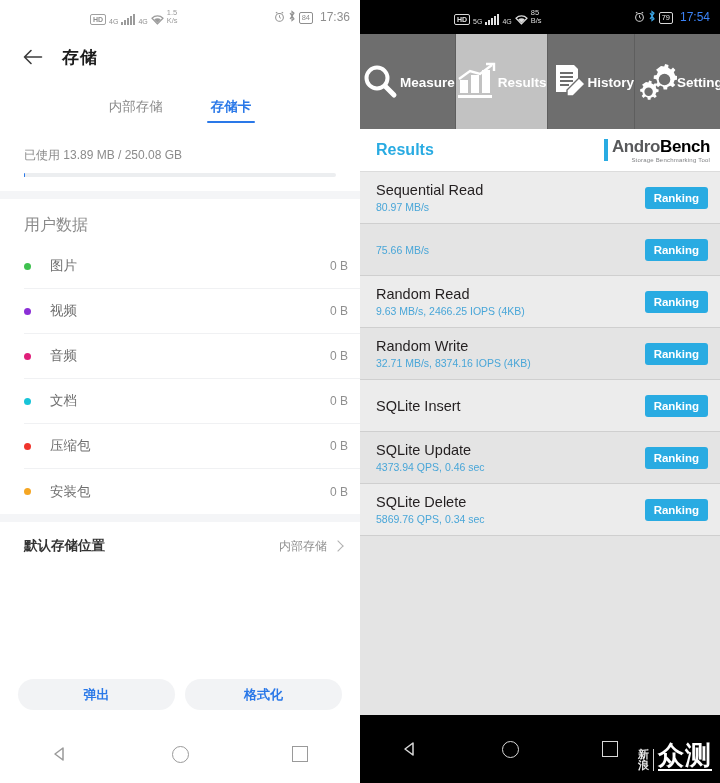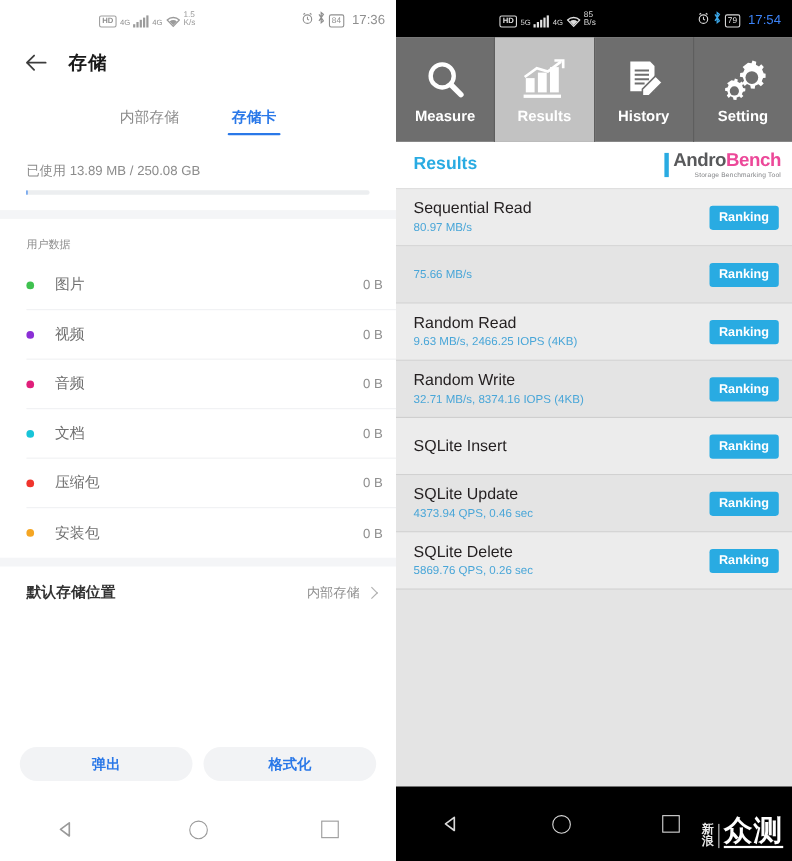--- a/index.html
+++ b/index.html
@@ -51,21 +51,21 @@
     content:"";position:absolute;left:-4px;right:-4px;bottom:0;height:2.5px;
     background:#2a78e8;border-radius:2px;
   }
 
   .l-usage{margin:24px 0 0 24px;font-size:12px;color:#8b8b8b;}
   .l-progress{margin:9px 24px 0 24px;height:4px;background:#eceef0;border-radius:2px;position:relative;}
   .l-progress .fill{position:absolute;left:0;top:0;bottom:0;width:1px;background:#2a78e8;border-radius:2px;}
 
   .l-sep{height:8px;background:#f4f5f7;margin-top:14px;}
 
-  .l-sechead{font-size:10px;color:#8b8b8b;padding:16px 0 8px 24px;}
+  .l-sechead{font-size:16px;color:#8b8b8b;padding:16px 0 8px 24px;}
 
   .l-row{
     display:flex;align-items:center;height:45px;
     margin-left:24px;padding-right:12px;
     border-bottom:1px solid #f0f1f3;box-sizing:border-box;
   }
   .l-row:last-child{border-bottom:none;}
   .dot{width:7px;height:7px;border-radius:50%;margin-right:19px;flex:none;}
   .l-rowlabel{font-size:13.5px;color:#6f6f6f;flex:1;}
   .l-rowval{font-size:12px;color:#8f8f8f;}
@@ -101,39 +101,39 @@
   }
   .r-status .sp{flex:1;}
   .r-status .st-hd{border-color:#d8d8d8;color:#e0e0e0;}
   .r-status .st-sup,.r-status .netspd{color:#dcdcdc;}
   .r-status .bars i{background:#e2e2e2;}
   .r-status .batt{border-color:#d8d8d8;color:#e8e8e8;}
   .r-status .clk{color:#3b82f6;}
 
   .r-tabs{display:flex;height:95px;background:#6e6e6e;}
   .r-tab{
-    flex:1;display:flex;flex-direction:column;align-items:center;justify-content:center;
+    flex:1;display:flex;flex-direction:row;align-items:center;justify-content:center;
     color:#fff;cursor:pointer;border-right:1px solid #5e5e5e;box-sizing:border-box;position:relative;
   }
   .r-tab:last-child{border-right:none;}
   .r-tab.active{background:#c2c2c2;}
   .r-tab .ticon{height:46px;display:flex;align-items:center;justify-content:center;}
   .r-tab .tlabel{font-size:13.5px;font-weight:bold;margin-top:2px;}
 
   .r-header{
     height:43px;background:#fff;display:flex;align-items:center;
     padding:0 10px 0 16px;box-sizing:border-box;border-bottom:1px solid #dcdcdc;
   }
   .r-header .rtitle{font-size:16px;font-weight:bold;color:#29abe2;flex:1;}
   .logo{display:flex;align-items:center;}
   .logo .bar{width:4px;height:22px;background:#29abe2;margin-right:4px;}
   .logo .txt{line-height:1;}
   .logo .l1{font-size:17px;font-weight:bold;letter-spacing:-0.4px;}
   .logo .l1 .a{color:#58595b;}
-  .logo .l1 .b{color:#ec4899;}
+  .logo .l1 .b{color:#000000;}
   .logo .l2{font-size:6px;color:#808285;letter-spacing:0.2px;margin-top:2px;text-align:right;}
 
   .r-list{background:#e4e4e4;}
   .r-item{
     height:52px;display:flex;align-items:center;
     padding:0 12px 0 16px;box-sizing:border-box;
     border-bottom:1px solid #cfcfcf;
   }
   .r-item.alt{background:#ececec;}
   .r-item.plain{background:#e4e4e4;}
@@ -429,21 +429,21 @@
       <div class="r-item plain">
         <span class="meta">
           <span class="name" style="display:block">SQLite Update</span>
           <span class="val" style="display:block">4373.94 QPS, 0.46 sec</span>
         </span>
         <button class="rank-btn">Ranking</button>
       </div>
       <div class="r-item alt">
         <span class="meta">
           <span class="name" style="display:block">SQLite Delete</span>
-          <span class="val" style="display:block">5869.76 QPS, 0.26 sec</span>
+          <span class="val" style="display:block">5869.76 QPS, 0.34 sec</span>
         </span>
         <button class="rank-btn">Ranking</button>
       </div>
     </div>
 
     <div class="r-nav">
       <div class="r-navinner">
         <span class="navbtn">
           <svg width="16" height="16" viewBox="0 0 16 16">
               <path d="M11 2 L3 8 L11 14 Z" fill="none" stroke="#d8d8d8" stroke-width="1.5" stroke-linejoin="round"></path>

